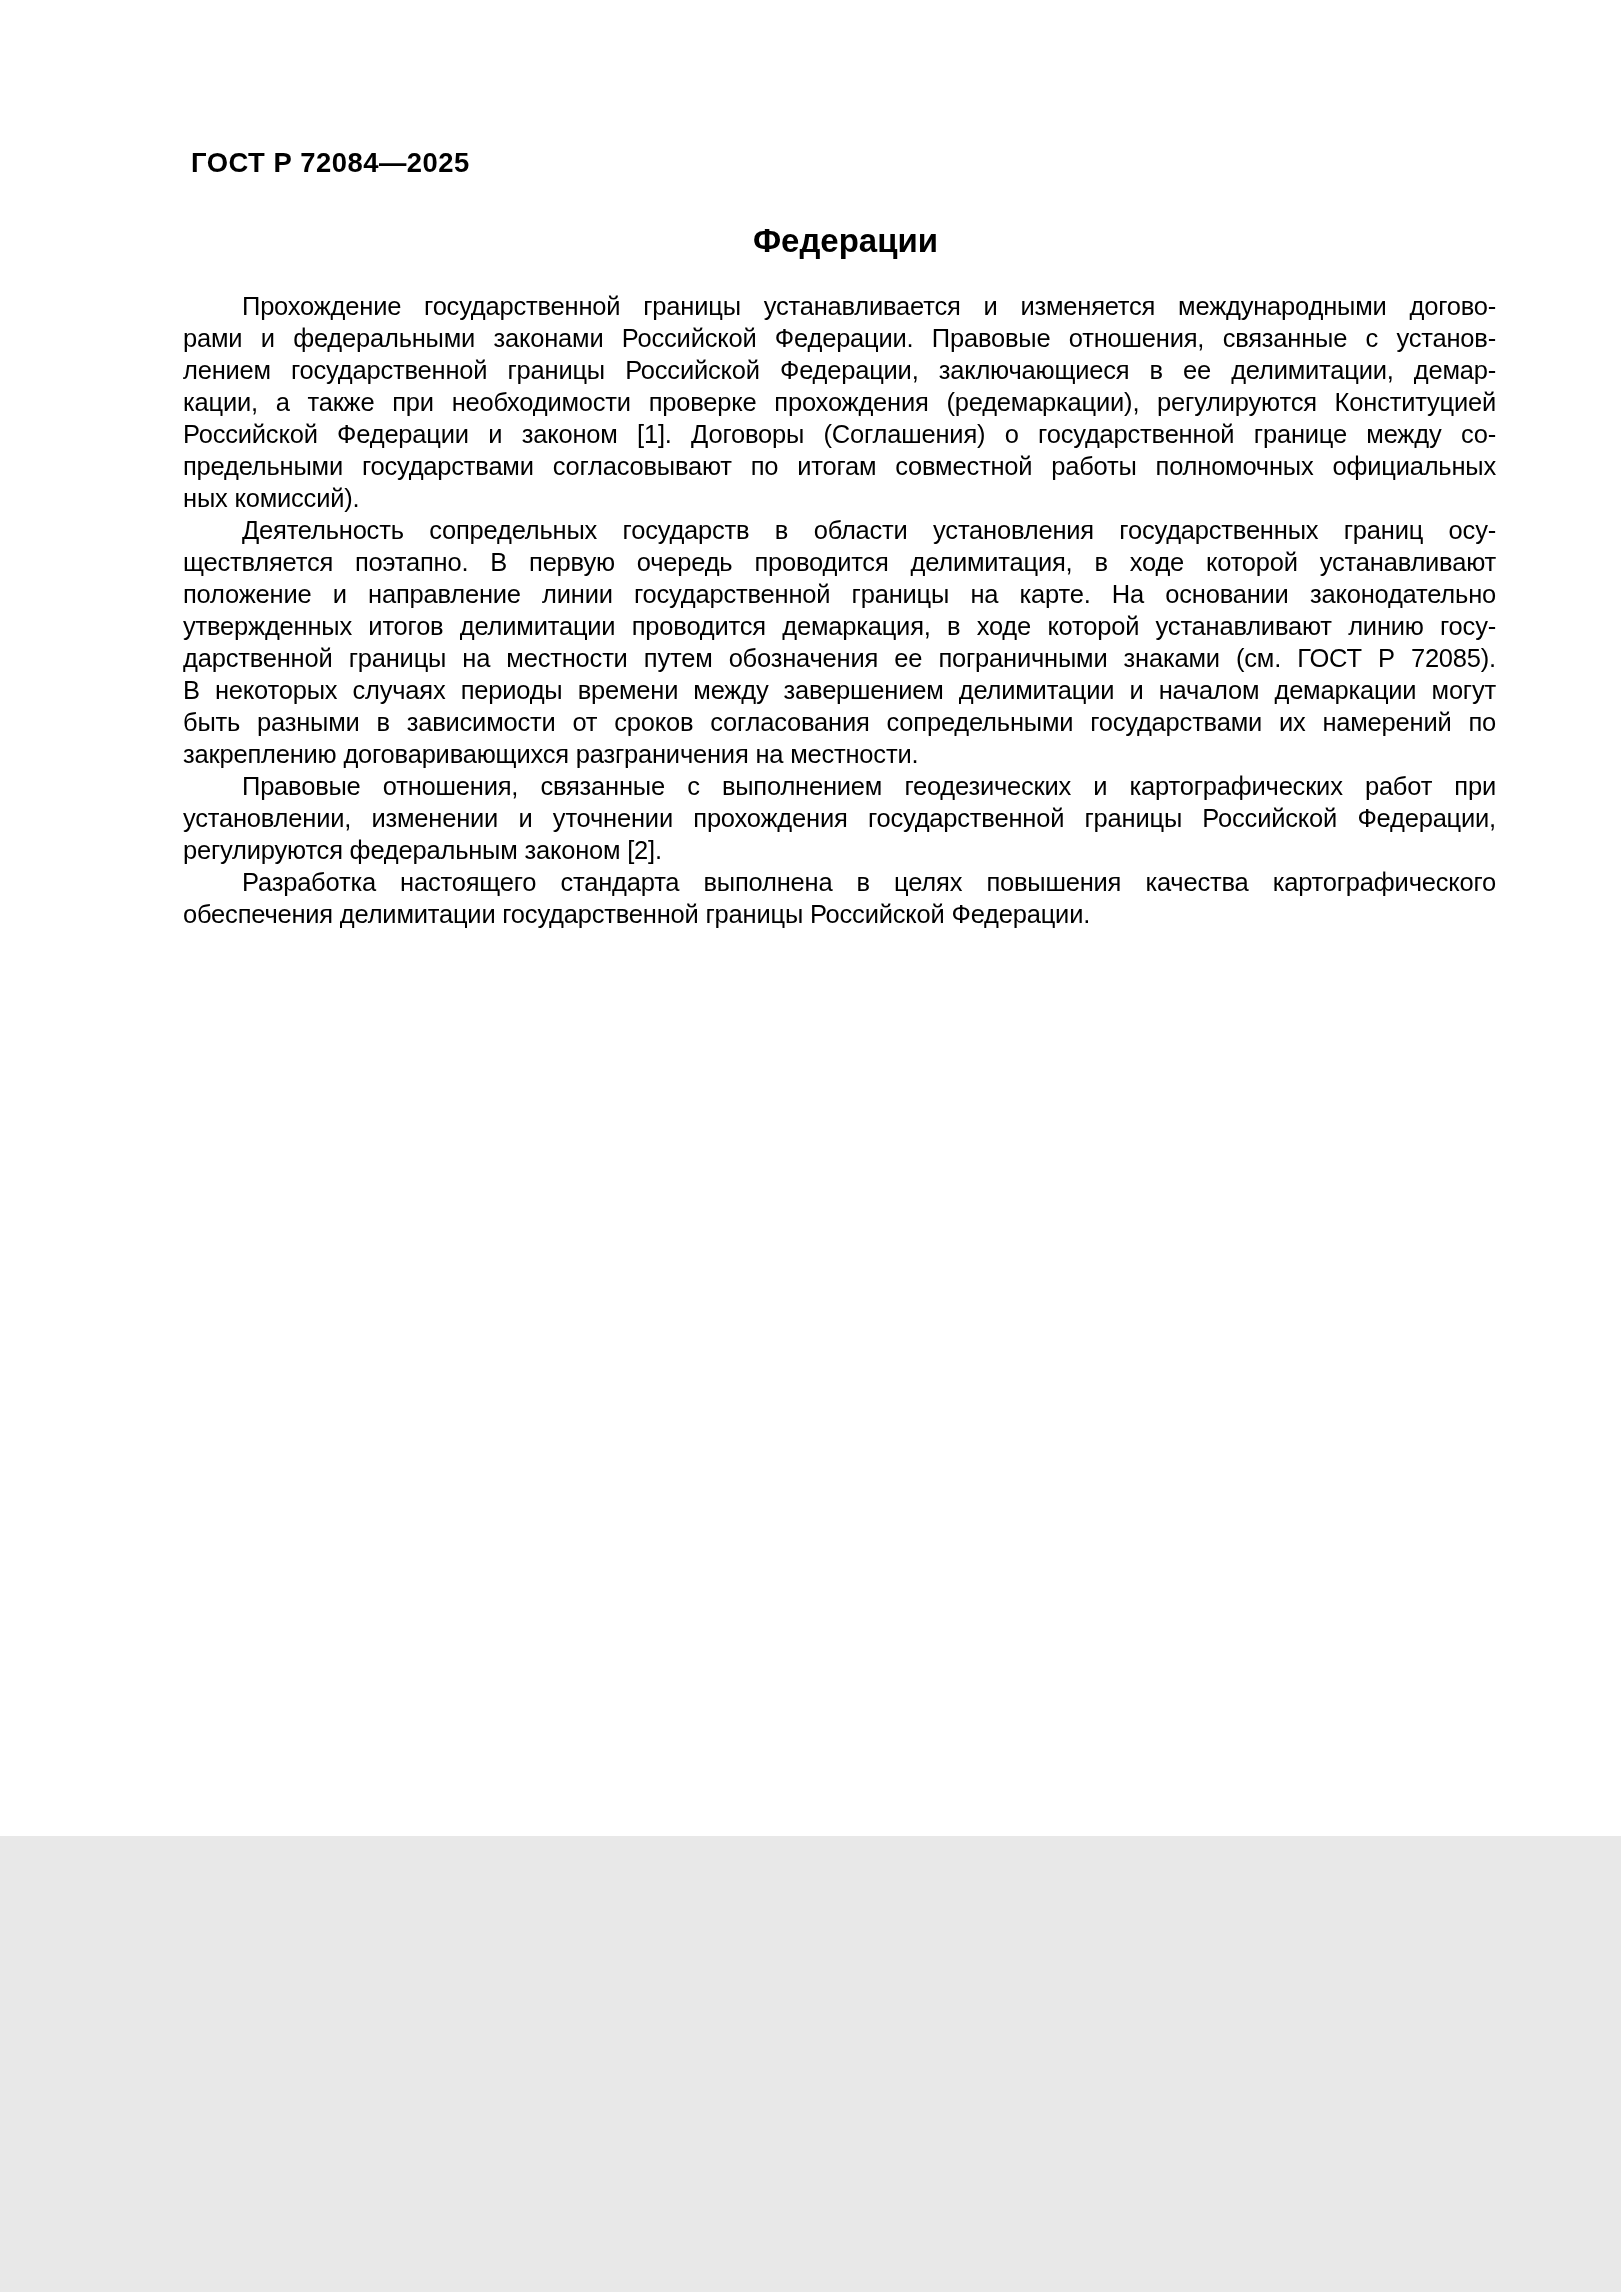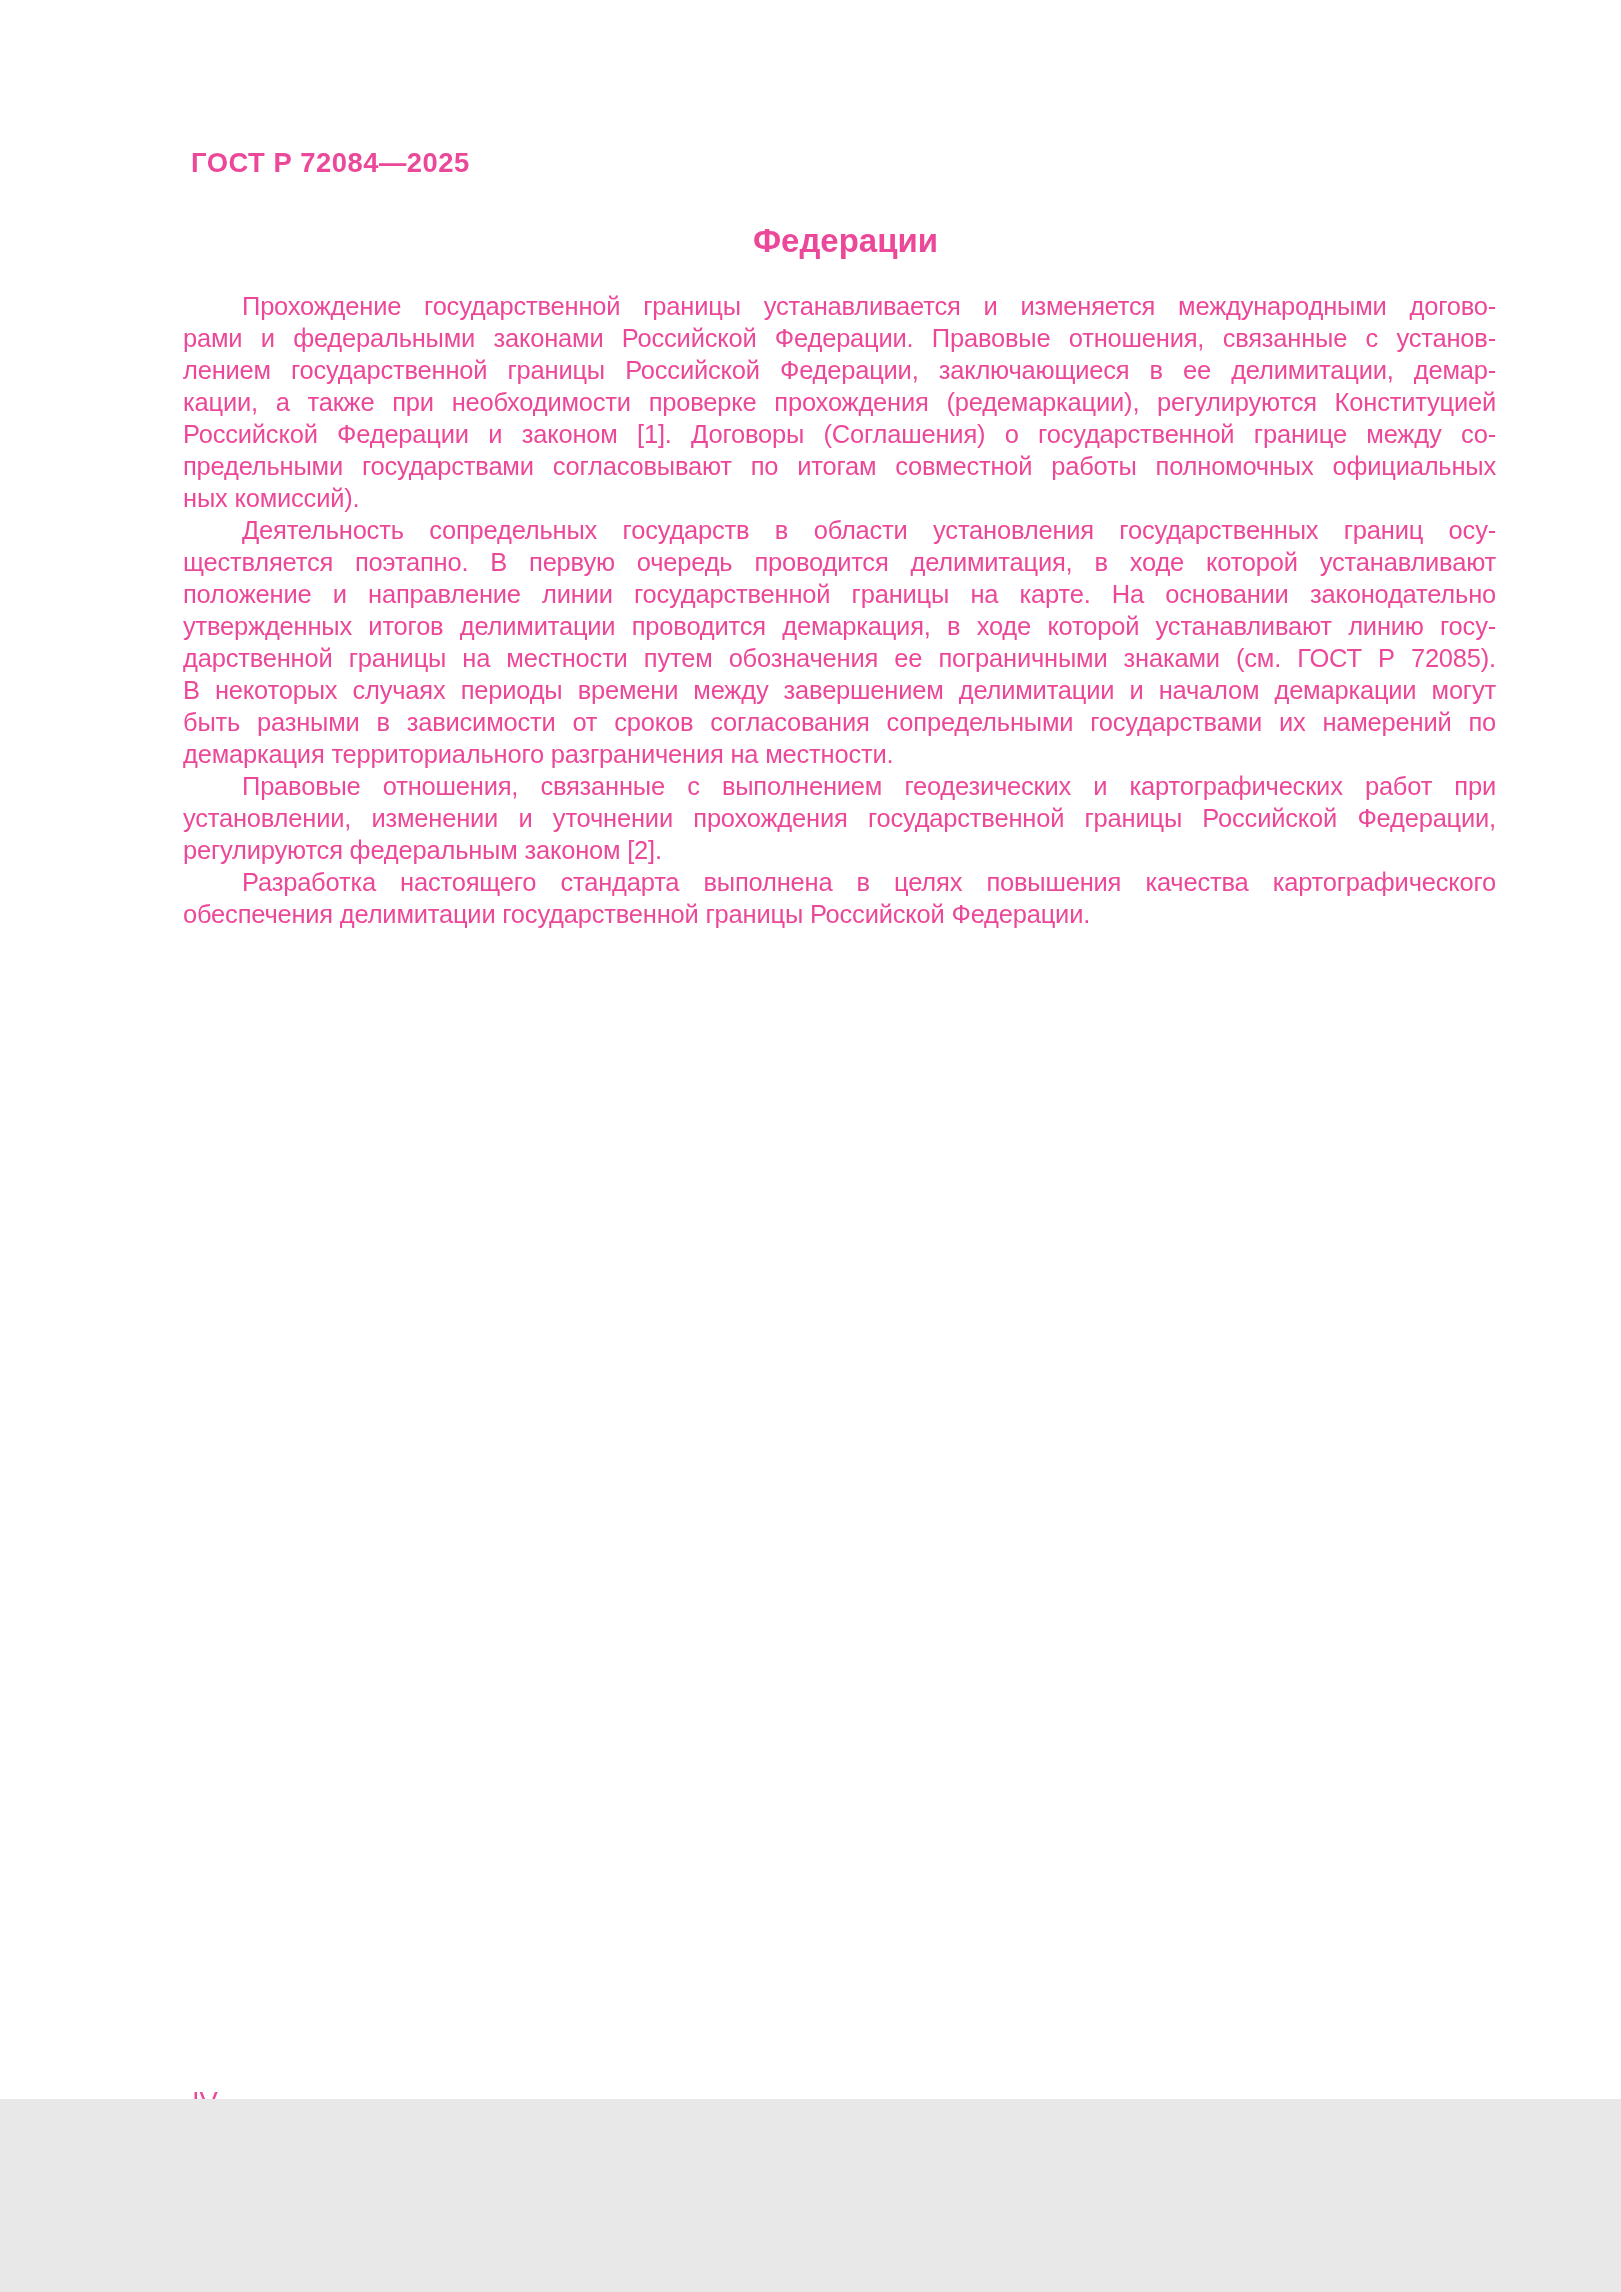--- a/index.html
+++ b/index.html
@@ -3,25 +3,25 @@
 <meta charset="utf-8">
 <style>
   html, body {
     margin: 0;
     padding: 0;
     background: #e8e8e8;
   }
   .page {
     position: relative;
     width: 1621px;
-    height: 2099px;
+    height: 1836px;
     margin: 0 auto;
     background: #ffffff;
     font-family: "Liberation Sans", "DejaVu Sans", sans-serif;
-    color: #ec4899;
+    color: #000000;
   }
   .doc-header {
     position: absolute;
     left: 191px;
     top: 147px;
     font-size: 27.4px;
     font-weight: bold;
     letter-spacing: 0.5px;
     white-space: nowrap;
   }
@@ -86,21 +86,21 @@
         <div class="line last">ных комиссий).</div>
       </div>
       <div class="paragraph">
         <div class="line first">Деятельность сопредельных государств в области установления государственных границ осу-</div>
         <div class="line">ществляется поэтапно. В первую очередь проводится делимитация, в ходе которой устанавливают</div>
         <div class="line">положение и направление линии государственной границы на карте. На основании законодательно</div>
         <div class="line">утвержденных итогов делимитации проводится демаркация, в ходе которой устанавливают линию госу-</div>
         <div class="line">дарственной границы на местности путем обозначения ее пограничными знаками (см. ГОСТ Р 72085).</div>
         <div class="line">В некоторых случаях периоды времени между завершением делимитации и началом демаркации могут</div>
         <div class="line">быть разными в зависимости от сроков согласования сопредельными государствами их намерений по</div>
-        <div class="line last">демаркация территориального разграничения на местности.</div>
+        <div class="line last">закреплению договаривающихся разграничения на местности.</div>
       </div>
       <div class="paragraph">
         <div class="line first">Правовые отношения, связанные с выполнением геодезических и картографических работ при</div>
         <div class="line">установлении, изменении и уточнении прохождения государственной границы Российской Федерации,</div>
         <div class="line last">регулируются федеральным законом [2].</div>
       </div>
       <div class="paragraph">
         <div class="line first">Разработка настоящего стандарта выполнена в целях повышения качества картографического</div>
         <div class="line last">обеспечения делимитации государственной границы Российской Федерации.</div>
       </div>

